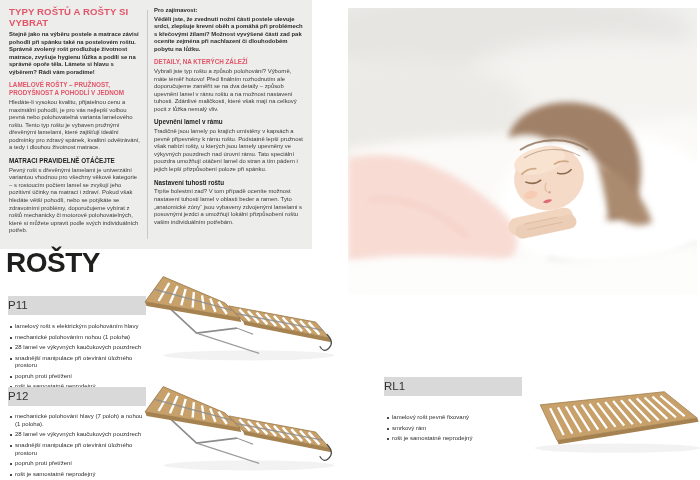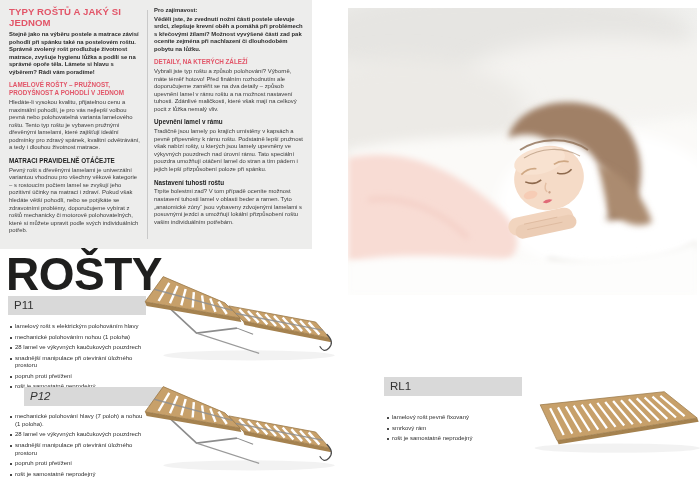--- a/index.html
+++ b/index.html
@@ -18,46 +18,46 @@
   .article-title{color:var(--pink);font-size:9.6px;font-weight:bold;line-height:1.1;margin-bottom:3px;letter-spacing:.1px;}
   .panel p{font-size:5.9px;line-height:1.28;margin-bottom:5px;text-align:left;}
   .panel p.bold{font-weight:bold;color:#2b2b2b;}
   .h-pink{color:var(--pink);font-size:6.3px;font-weight:bold;line-height:1.25;margin:3px 0 2px;}
   .h-black{color:#222;font-size:6.3px;font-weight:bold;line-height:1.25;margin:3px 0 2px;}
   .mb0{margin-bottom:1px !important;}
   
   .photo{position:absolute;left:348px;top:8px;width:349px;height:287px;overflow:hidden;}
   .photo svg{display:block;width:100%;height:100%;}
   
-  .big-title{position:absolute;left:6px;top:247px;font-size:46px;font-weight:800;color:#1f1f1e;letter-spacing:-.5px;}
+  .big-title{position:absolute;left:6px;top:247px;font-size:28px;font-weight:800;color:#1f1f1e;letter-spacing:-.5px;}
   .plabel{
     position:absolute;width:138px;height:19px;background:var(--label);
-    font-size:11.5px;color:#333;line-height:19px;padding-left:6px;
+    font-size:11.5px;color:#333;line-height:19px;
   }
   .plabel-p11{left:8px;top:296px;}
-  .plabel-p12{left:24px;top:387px;font-style:italic;}
+  .plabel-p12{left:8px;top:387px;}
   .plabel-rl1{left:384px;top:377px;}
   ul.bullets{position:absolute;list-style:none;font-size:6px;line-height:1.32;color:#2f2f2f;}
   .bullets-p11{left:9px;top:323px;width:140px;}
   .bullets-p12{left:9px;top:413px;width:140px;}
   .bullets-rl1{left:386px;top:414px;width:145px;}
   ul.bullets li{position:relative;padding-left:6px;margin-bottom:2.6px;}
   ul.bullets li::before{content:"";position:absolute;left:1px;top:3px;width:2px;height:2px;background:#4a4a4a;}
   
   .frame-img{position:absolute;}
   .img-p11{left:138px;top:270px;width:212px;height:94px;}
   .img-p12{left:138px;top:380px;width:212px;height:94px;}
   .img-rl1{left:512px;top:384px;width:188px;height:84px;}
 </style>
 </head>
 <body>
 
 <section class="panel">
   <div class="col col1">
-    <h1 class="article-title">TYPY ROŠTŮ A JAKÝ SI JEDNOM</h1>
+    <h1 class="article-title">TYPY ROŠTŮ A ROŠTY SI VYBRAT</h1>
     <p class="bold">Stejně jako na výběru postele a matrace závisí pohodlí při spánku také na postelovém roštu. Správně zvolený rošt prodlužuje životnost matrace, zvyšuje hygienu lůžka a podílí se na správné opoře těla. Lámete si hlavu s výběrem? Rádi vám poradíme!</p>
     <h2 class="h-pink">LAMELOVÉ ROŠTY – PRUŽNOST, PRODYŠNOST A POHODLÍ V JEDNOM</h2>
     <p>Hledáte-li vysokou kvalitu, přijatelnou cenu a maximální pohodlí, je pro vás nejlepší volbou pevná nebo polohovatelná varianta lamelového roštu. Tento typ roštu je vybaven pružnými dřevěnými lamelami, které zajišťují ideální podmínky pro zdravý spánek, kvalitní odvětrávání, a tedy i dlouhou životnost matrace.</p>
     <h3 class="h-black">MATRACI PRAVIDELNĚ OTÁČEJTE</h3>
     <p>Pevný rošt s dřevěnými lamelami je univerzální variantou vhodnou pro všechny věkové kategorie – s rostoucím počtem lamel se zvyšují jeho pozitivní účinky na matraci i zdraví. Pokud však hledáte větší pohodlí, nebo se potýkáte se zdravotními problémy, doporučujeme vybírat z roštů mechanicky či motorově polohovatelných, které si můžete upravit podle svých individuálních potřeb.</p>
   </div>
   <div class="vdiv"></div>
   <div class="col col2">
     <p class="bold mb0">Pro zajímavost:</p>
     <p class="bold">Věděli jste, že zvednutí nožní části postele ulevuje srdci, zlepšuje krevní oběh a pomáhá při problémech s křečovými žílami? Možnost vyvýšené části zad pak oceníte zejména při nachlazení či dlouhodobém pobytu na lůžku.</p>

